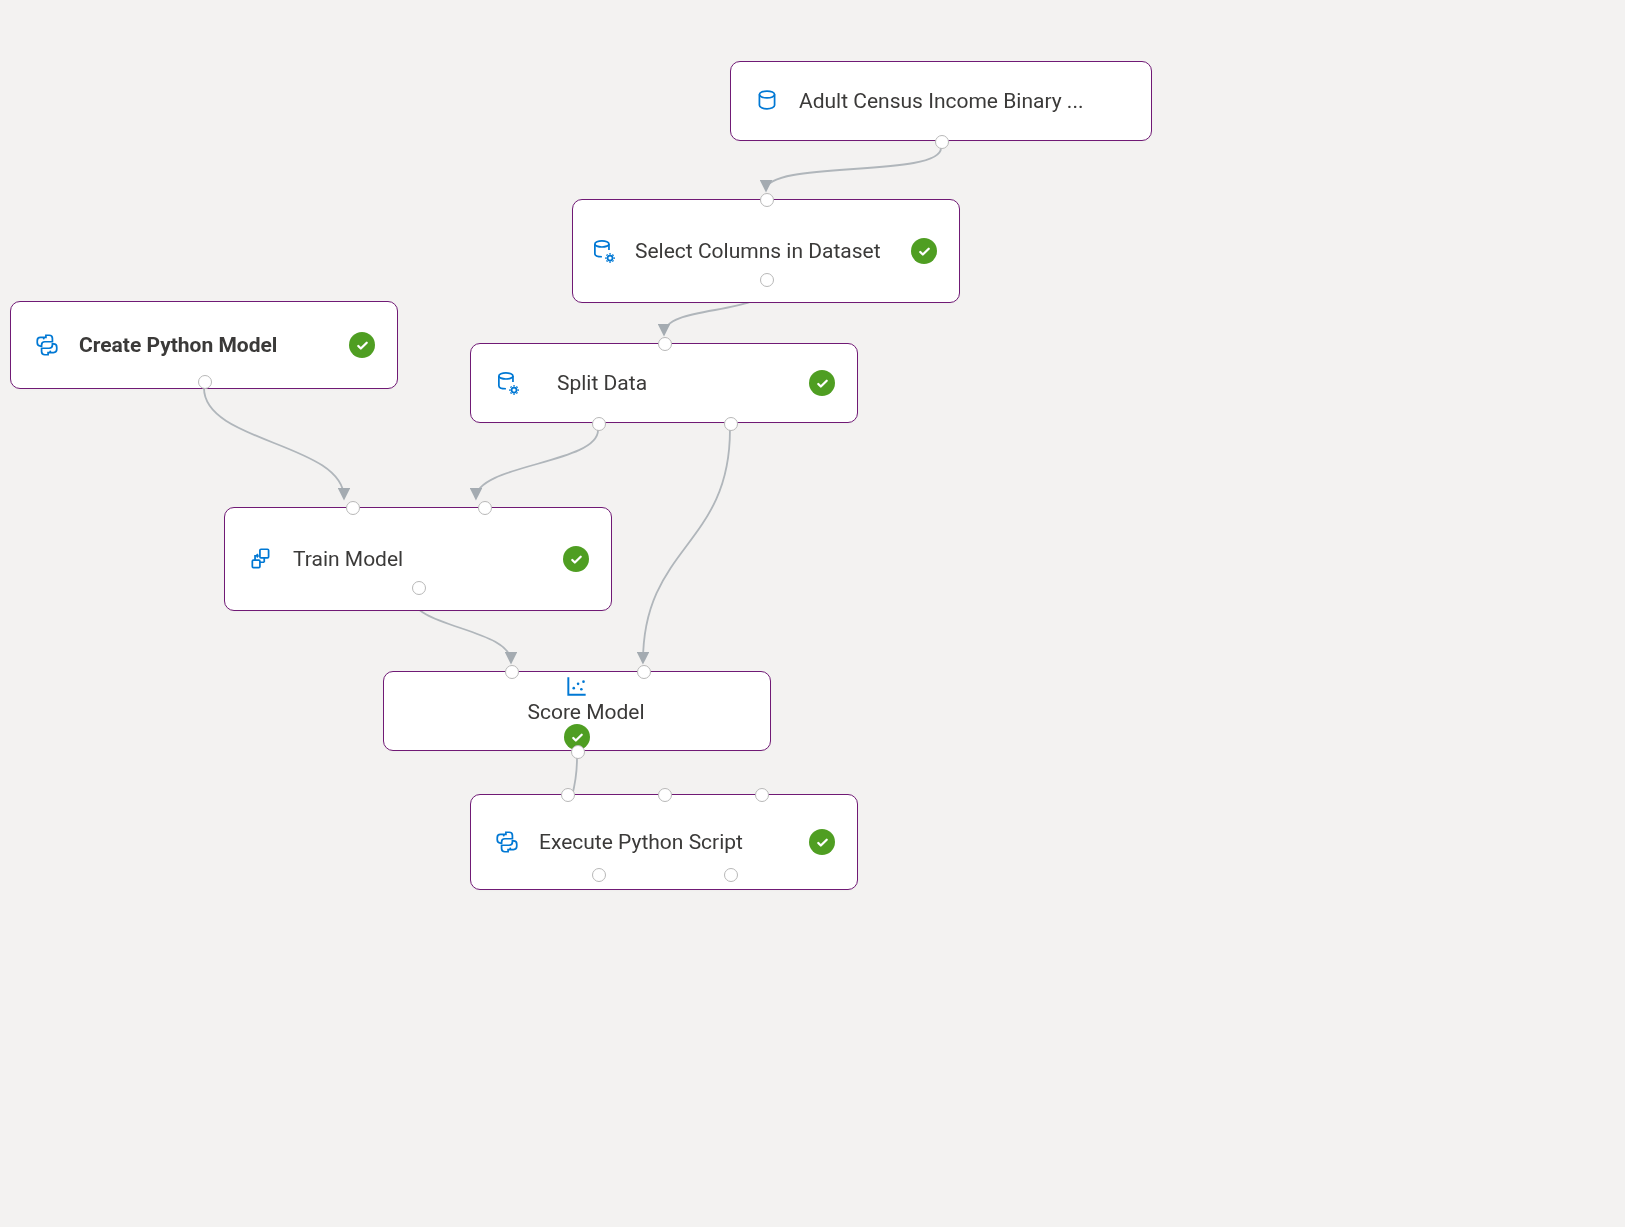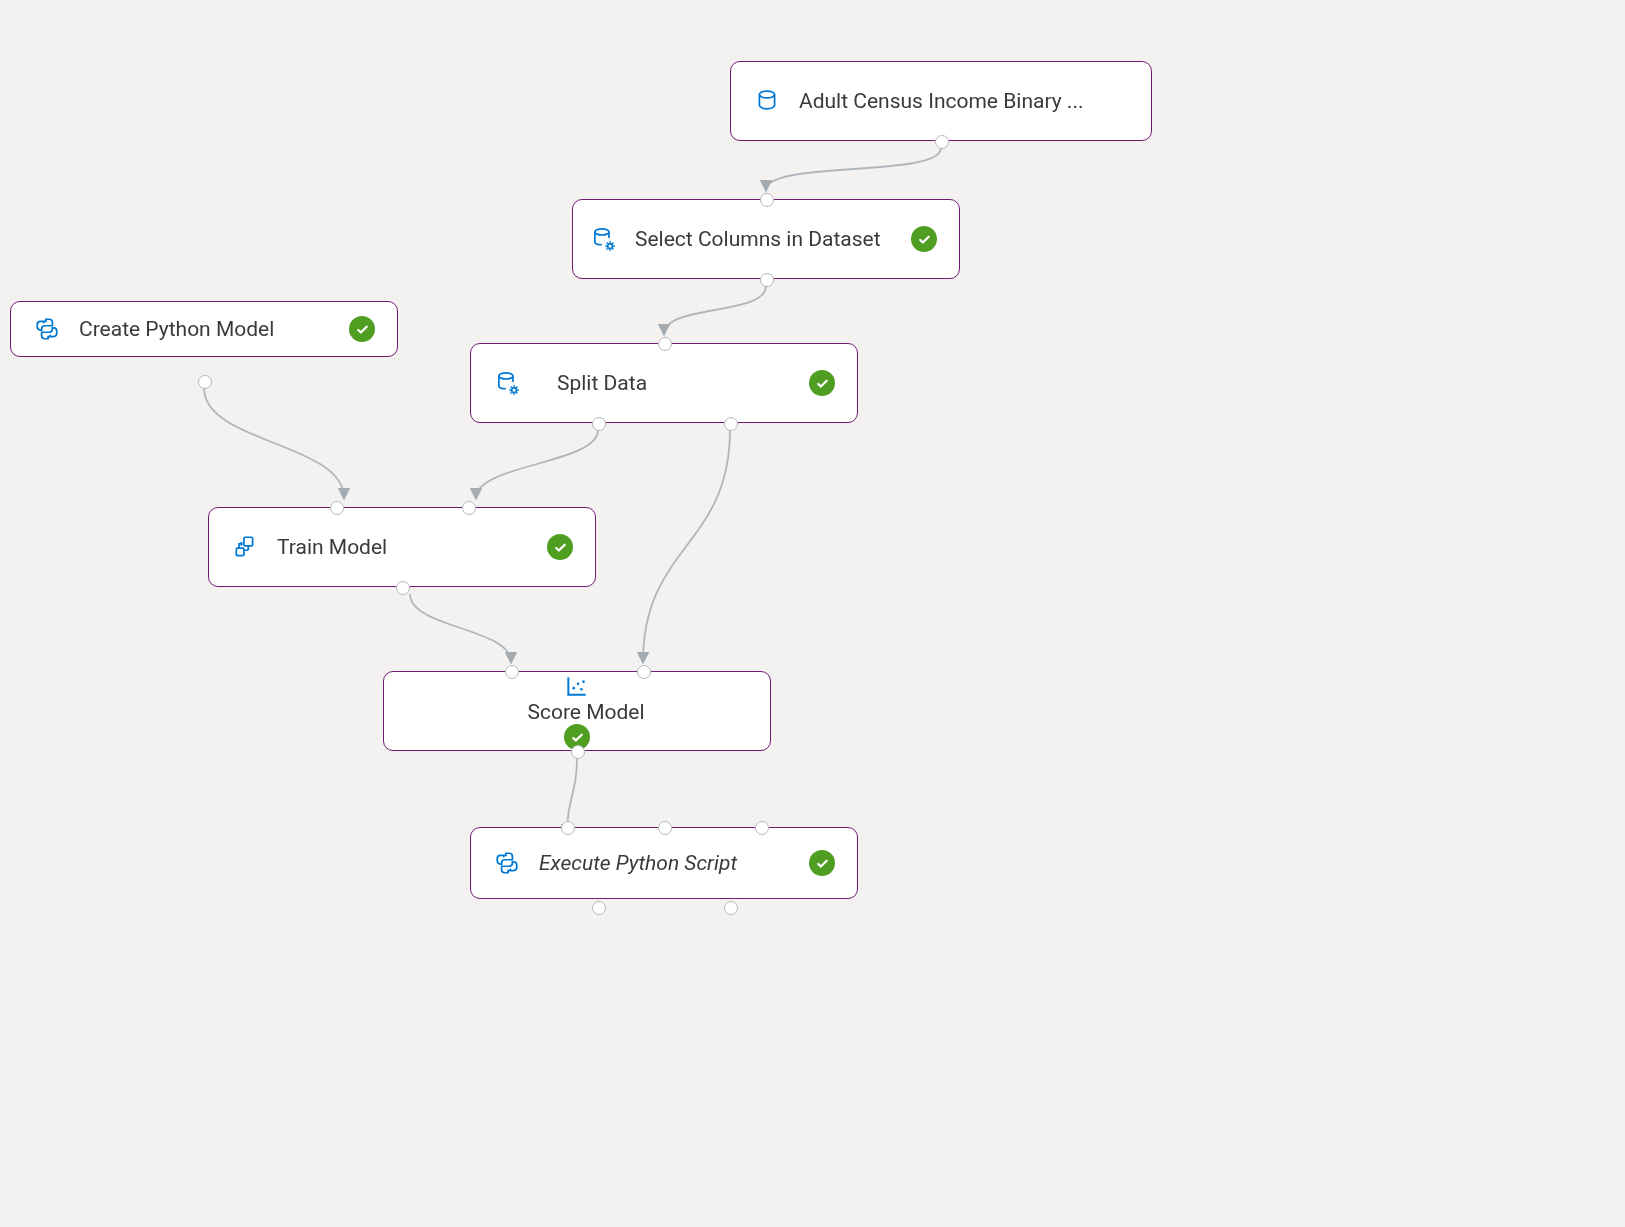--- a/index.html
+++ b/index.html
@@ -97,40 +97,40 @@
       <div class="node" style="left: 730px; top: 61px; width: 422px; height: 80px;">
         <span class="node-icon">
   <svg width="26" height="26" viewBox="0 0 24 24" fill="none" stroke="#0078d4" stroke-width="1.6">
     <ellipse cx="12" cy="6" rx="7" ry="3.2"></ellipse>
     <path d="M5 6v10c0 1.8 3.1 3.2 7 3.2s7-1.4 7-3.2V6"></path>
   </svg>
 </span>
         <span class="node-label">Adult Census Income Binary ...</span>
         <div class="port" style="left: 204px; top: 73px;"></div>
       </div>
-      <div class="node" style="left: 572px; top: 199px; width: 388px; height: 80px; padding-left: 16px;">
+      <div class="node" style="left: 572px; top: 199px; width: 388px; height: 104px; padding-left: 16px;">
         <span class="node-icon">
   <svg width="26" height="26" viewBox="0 0 24 24" fill="none" stroke="#0078d4" stroke-width="1.6">
     <ellipse cx="11" cy="5.5" rx="6.5" ry="2.8"></ellipse>
     <path d="M4.5 5.5v9c0 1.6 2.9 2.8 6.5 2.8"></path>
     <path d="M17.5 5.5V11"></path>
     <circle cx="18.5" cy="18.5" r="2.3"></circle>
     <path d="M18.5 15.3v-1.2M18.5 22.9v-1.2M21.7 18.5h1.2M14.1 18.5h1.2M20.8 16.2l.8-.8M15.3 21.7l.8-.8M20.8 20.8l.8.8M15.3 15.3l.8.8"></path>
   </svg>
 </span>
         <span class="node-label">Select Columns in Dataset</span>
         <span class="node-status">
   <svg width="15" height="15" viewBox="0 0 16 16">
     <path d="M3.5 8.5l2.7 2.7L12.5 5" fill="none" stroke="#ffffff" stroke-width="2.4" stroke-linecap="round" stroke-linejoin="round"></path>
   </svg>
 </span>
         <div class="port" style="left: 187px; top: -7px;"></div>
         <div class="port" style="left: 187px; top: 73px;"></div>
       </div>
-      <div class="node" style="left: 10px; top: 301px; width: 388px; height: 56px;">
+      <div class="node" style="left: 10px; top: 301px; width: 388px; height: 88px; font-weight: bold;">
         <span class="node-icon">
   <svg width="26" height="26" viewBox="0 0 24 24" fill="none" stroke="#0078d4" stroke-width="1.6">
     <path d="M11 3h3a3 3 0 0 1 3 3v3h-7a3 3 0 0 0-3 3v1H6a3 3 0 0 1-3-3V8a3 3 0 0 1 3-3h5V3z"></path>
     <path d="M13 21h-3a3 3 0 0 1-3-3v-3h7a3 3 0 0 0 3-3v-1h1a3 3 0 0 1 3 3v2a3 3 0 0 1-3 3h-5v2z"></path>
     <circle cx="9" cy="6" r="0.9" fill="#0078d4" stroke="none"></circle>
     <circle cx="15" cy="18" r="0.9" fill="#0078d4" stroke="none"></circle>
   </svg>
 </span>
         <span class="node-label">Create Python Model</span>
         <span class="node-status">
@@ -153,21 +153,21 @@
         <span class="node-label">Split Data</span>
         <span class="node-status">
   <svg width="15" height="15" viewBox="0 0 16 16">
     <path d="M3.5 8.5l2.7 2.7L12.5 5" fill="none" stroke="#ffffff" stroke-width="2.4" stroke-linecap="round" stroke-linejoin="round"></path>
   </svg>
 </span>
         <div class="port" style="left: 187px; top: -7px;"></div>
         <div class="port" style="left: 121.04px; top: 73px;"></div>
         <div class="port" style="left: 252.96px; top: 73px;"></div>
       </div>
-      <div class="node" style="left: 208px; top: 507px; width: 388px; height: 80px;">
+      <div class="node" style="left: 224px; top: 507px; width: 388px; height: 104px;">
         <span class="node-icon">
   <svg width="26" height="26" viewBox="0 0 24 24" fill="none" stroke="#0078d4" stroke-width="1.6">
     <rect x="11" y="3" width="8" height="8" rx="1"></rect>
     <rect x="4" y="13" width="7" height="7" rx="1"></rect>
     <path d="M15 11v4M15 15H11"></path>
     <path d="M6.5 13V9h3"></path>
     <path d="M9.5 9l-1.5-1.5M9.5 9l-1.5 1.5"></path>
   </svg>
 </span>
         <span class="node-label">Train Model</span>
@@ -193,21 +193,21 @@
         <span class="node-label">Score Model</span>
         <span class="node-status">
   <svg width="15" height="15" viewBox="0 0 16 16">
     <path d="M3.5 8.5l2.7 2.7L12.5 5" fill="none" stroke="#ffffff" stroke-width="2.4" stroke-linecap="round" stroke-linejoin="round"></path>
   </svg>
 </span>
         <div class="port" style="left: 121.04px; top: -7px;"></div>
         <div class="port" style="left: 252.96px; top: -7px;"></div>
         <div class="port" style="left: 187px; top: 73px;"></div>
       </div>
-      <div class="node" style="left: 470px; top: 827px; width: 388px; height: 72px; font-style: italic;">
+      <div class="node" style="left: 470px; top: 794px; width: 388px; height: 96px;">
         <span class="node-icon">
   <svg width="26" height="26" viewBox="0 0 24 24" fill="none" stroke="#0078d4" stroke-width="1.6">
     <path d="M11 3h3a3 3 0 0 1 3 3v3h-7a3 3 0 0 0-3 3v1H6a3 3 0 0 1-3-3V8a3 3 0 0 1 3-3h5V3z"></path>
     <path d="M13 21h-3a3 3 0 0 1-3-3v-3h7a3 3 0 0 0 3-3v-1h1a3 3 0 0 1 3 3v2a3 3 0 0 1-3 3h-5v2z"></path>
     <circle cx="9" cy="6" r="0.9" fill="#0078d4" stroke="none"></circle>
     <circle cx="15" cy="18" r="0.9" fill="#0078d4" stroke="none"></circle>
   </svg>
 </span>
         <span class="node-label">Execute Python Script</span>
         <span class="node-status">

